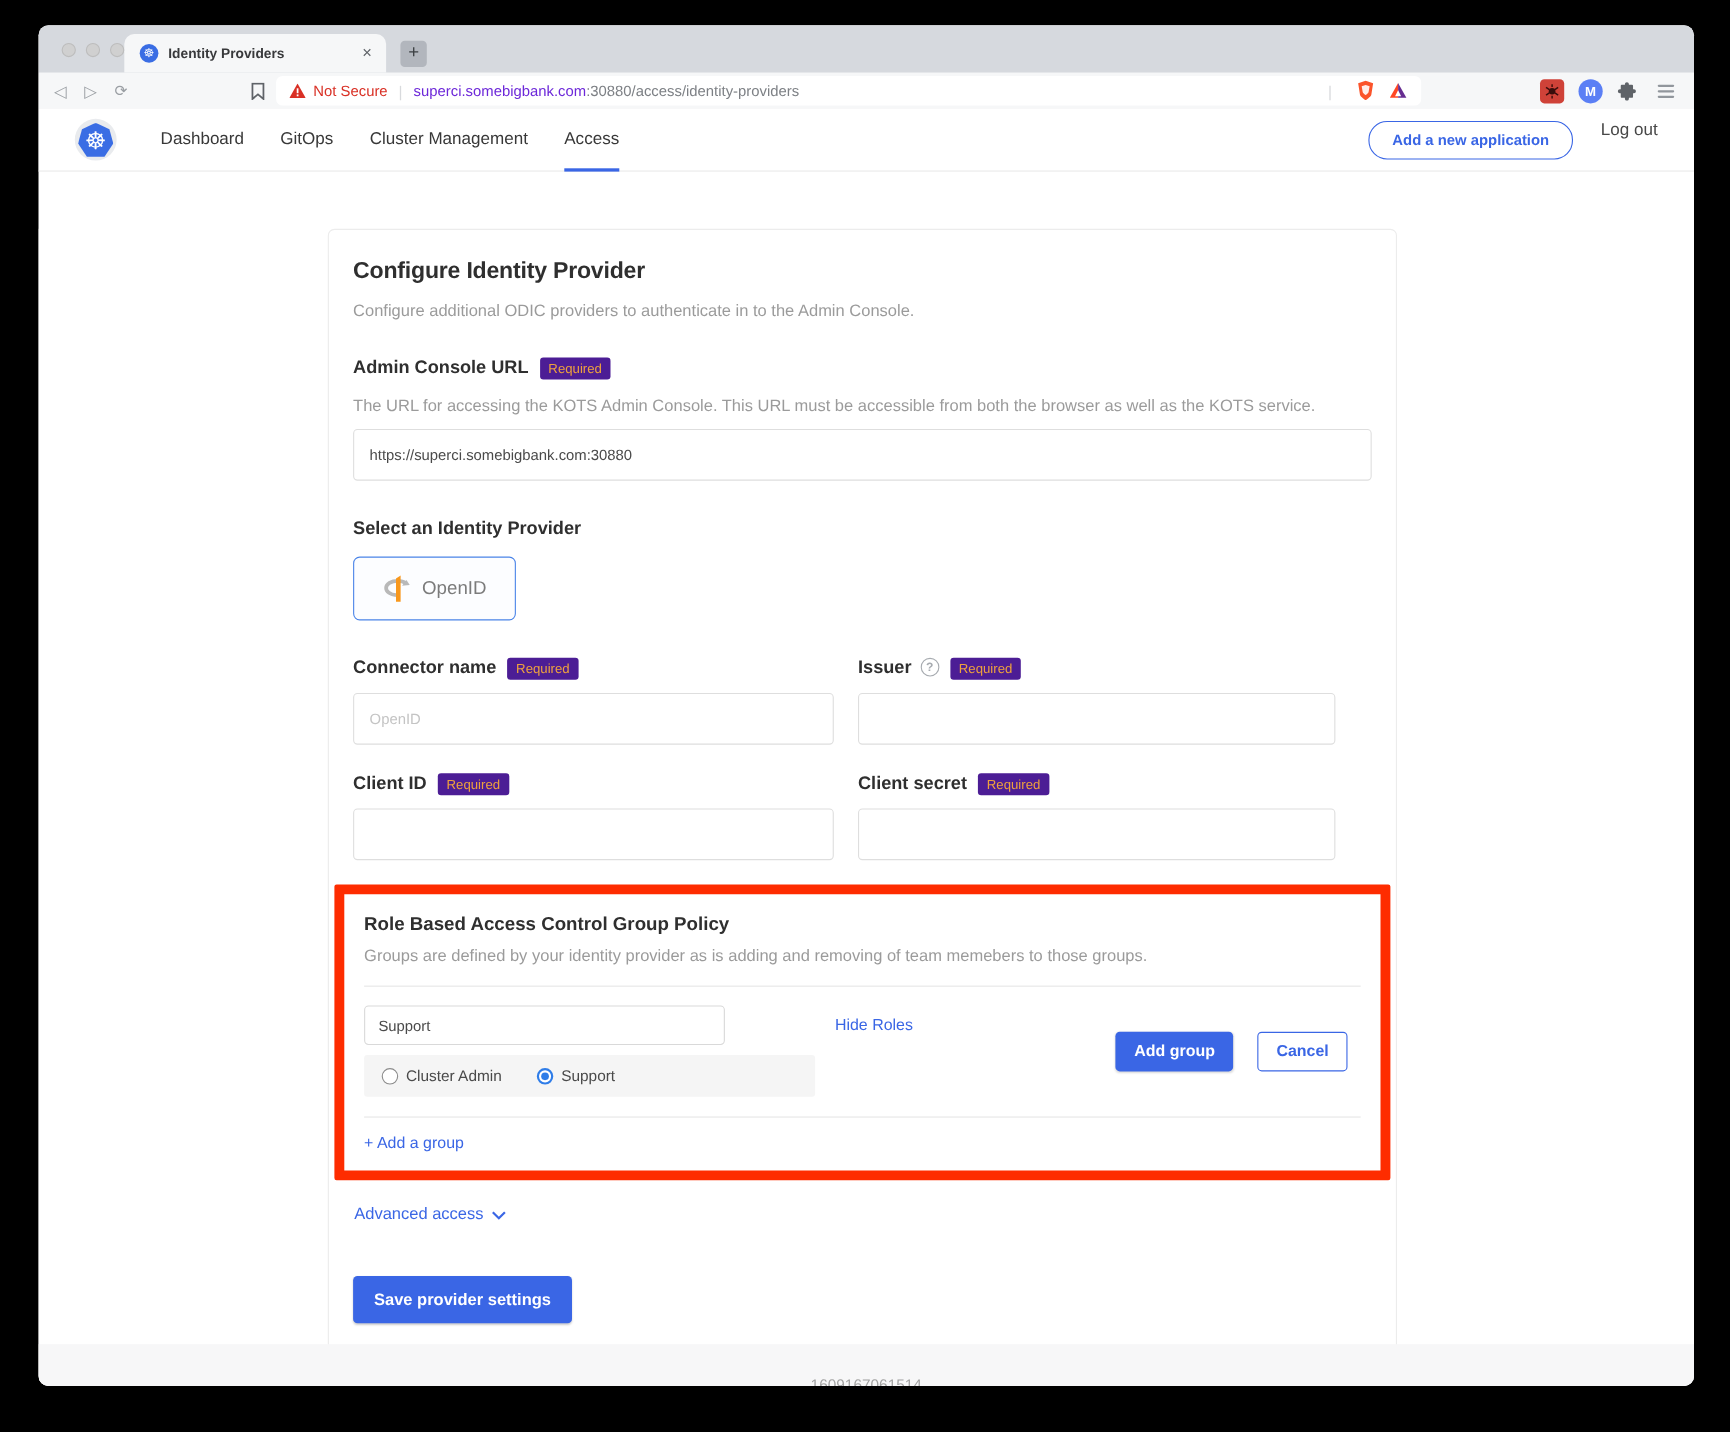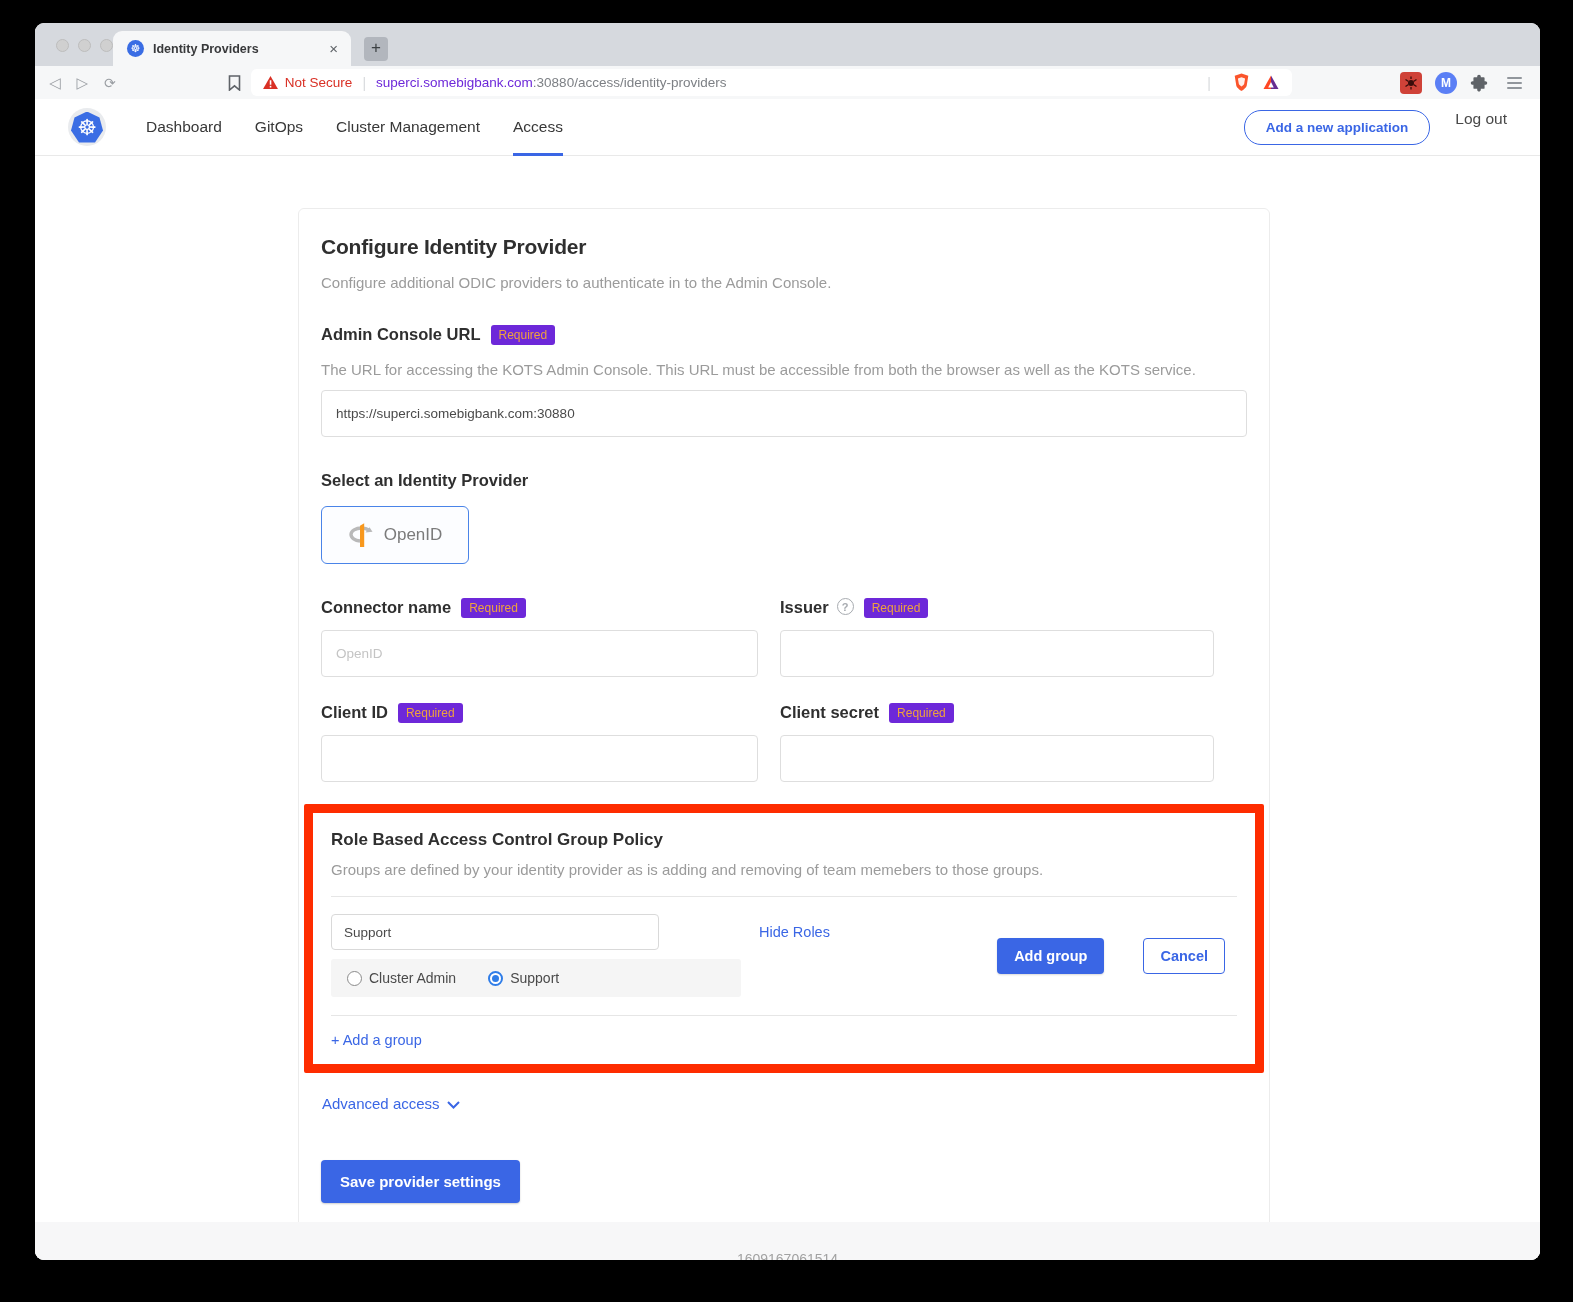--- a/index.html
+++ b/index.html
@@ -42,39 +42,39 @@
   .hdr-right { margin-left:auto; display:flex; }
   .add-app { border:1px solid var(--accent,#3a66e5); color:var(--accent,#3a66e5); font-size:13.5px; font-weight:bold; border-radius:17px; padding:9px 21px; background:#fff; }
   .logout { font-size:15.5px; color:#484848; margin-left:25px; }
 
   
   .main { position:relative; background:#fff; height:1059px; }
   .card { margin:52px 0 0 263px; width:972px; background:#fff; border:1px solid #ececec; border-radius:6px; padding:26px 22px 44px; }
   .h1 { font-size:21px; font-weight:bold; color:#2f2f2f; letter-spacing:-0.2px; }
   .subtitle { font-size:15px; color:#9b9b9b; margin-top:15px; }
   .fieldlabel { font-size:16.5px; font-weight:bold; color:#2f2f2f; display:flex; align-items:flex-start; }
-  .req { background:#6d28d9; color:#efa23d; font-size:12px; font-weight:normal; border-radius:3px; padding:3px 8px; margin-left:10px; }
+  .req { background:#4c1d95; color:#efa23d; font-size:12px; font-weight:normal; border-radius:3px; padding:3px 8px; margin-left:10px; }
   .desc { font-size:15px; color:#9b9b9b; margin-top:16px; }
   .tinput { width:100%; height:47px; border:1px solid #dedede; border-radius:4px; padding:0 14px; font-size:13.5px; color:#4a4a4a; font-family:inherit; outline:none; }
   .tinput::placeholder { color:#c4c4c4; }
   .sec { margin-top:34px; }
   .mt12 { margin-top:12px; }
   .provider-tile { margin-top:16px; width:148px; height:58px; border:1px solid #4a84e8; background:#fcfdff; border-radius:6px; display:flex; align-items:center; justify-content:center; gap:9px; }
   .provider-label { font-size:17px; color:#7b7b7b; }
   .grid2 { display:grid; grid-template-columns:437px 434px; column-gap:22px; margin-top:34px; }
   .help { width:17px; height:17px; border-radius:50%; border:1.5px solid #a7abb0; color:#a7abb0; font-size:11px; font-weight:bold; display:inline-flex; align-items:center; justify-content:center; margin:0 8px; }
 
   
   .rbac { margin:22px -17px 0; border:9px solid var(--highlight,#fe2c00); border-radius:2px; padding:17px 18px 6px; }
   .h2 { font-size:17px; font-weight:bold; color:#2f2f2f; }
   .rbac hr { border:none; border-top:1px solid #e6e6e6; margin-top:18px; }
   .group-row { display:flex; align-items:flex-start; margin-top:17px; }
   .group-input { width:328px; height:36px; border:1px solid #d9d9d9; border-radius:4px; padding:0 12px; font-size:13.5px; color:#4a4a4a; font-family:inherit; }
   .hide-roles { font-size:14.5px; color:var(--accent,#3a66e5); margin-left:18px; line-height:36px; font-weight:500; }
-  .grp-btns { margin-left:auto; display:flex; gap:39px; margin-top:24px; margin-right:12px; }
+  .grp-btns { margin-left:auto; display:flex; gap:22px; margin-top:24px; margin-right:12px; }
   .btn-primary { background:var(--accent,#3a66e5); color:#fff; font-size:14.5px; font-weight:bold; border:none; border-radius:4px; padding:10px 17px; box-shadow:0 1px 2px rgba(0,0,0,.15); font-family:inherit; }
   .btn-outline { background:#fff; color:var(--accent,#3a66e5); font-size:14.5px; font-weight:bold; border:1px solid var(--accent,#3a66e5); border-radius:4px; padding:9px 16px; font-family:inherit; }
   .roles-panel { margin-top:9px; width:410px; background:#f5f5f5; border-radius:3px; padding:11px 16px; display:flex; gap:32px; align-items:center; }
   .radio-item { display:flex; align-items:center; gap:7px; font-size:14px; color:#4a4a4a; }
   .radio { width:15px; height:15px; border-radius:50%; border:1.5px solid #8b8b8b; background:#fff; }
   .radio.checked { border:2px solid #2f7de8; display:flex; align-items:center; justify-content:center; }
   .radio.checked::after { content:""; width:7px; height:7px; border-radius:50%; background:#2f7de8; }
   .addgroup-link { display:inline-block; font-size:14.5px; color:var(--accent,#3a66e5); margin:16px 0 10px; font-weight:500; }
   .advanced { display:flex; align-items:center; gap:7px; margin:22px 0 0 1px; font-size:15px; color:var(--accent,#3a66e5); font-weight:500; }
   .save-btn { margin-top:48px; background:var(--accent,#3a66e5); color:#fff; font-size:15px; font-weight:bold; border:none; border-radius:4px; padding:13px 19px; box-shadow:0 1px 2px rgba(0,0,0,.2); font-family:inherit; }

